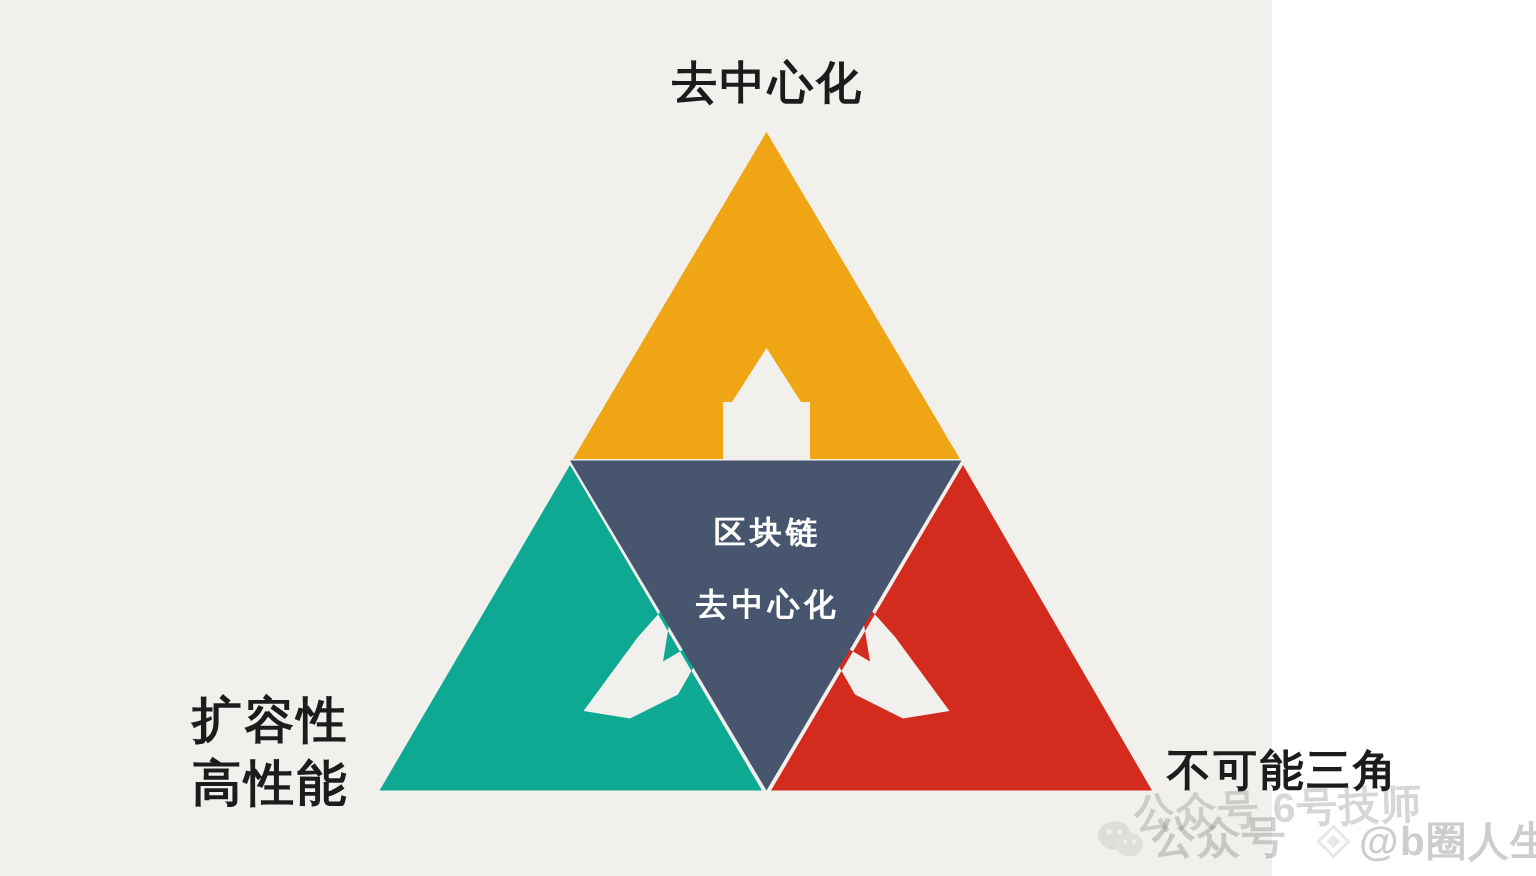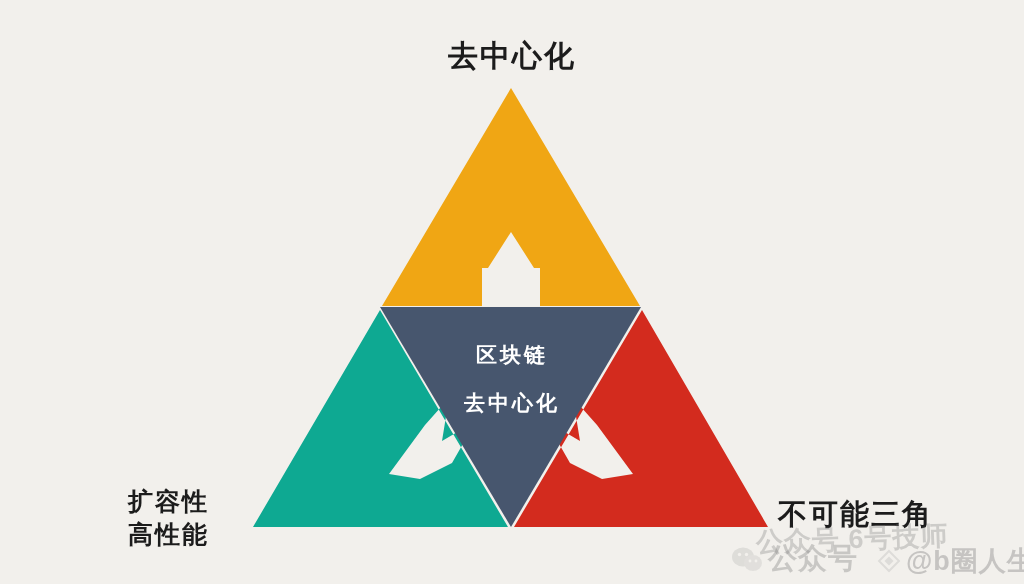--- a/index.html
+++ b/index.html
@@ -7,21 +7,21 @@
     padding: 0;
   }
   body {
     width: 1024px;
     height: 584px;
     overflow: hidden;
     font-family: "Liberation Sans", "DejaVu Sans", sans-serif;
   }
   #stage {
     position: relative;
-    width: 1024px;
+    width: 848px;
     height: 584px;
     background: #f2f0ec;
   }
   #diagram-svg {
     position: absolute;
     left: 0;
     top: 0;
     width: 1024px;
     height: 584px;
   }
@@ -35,22 +35,22 @@
   }
   #label-top {
     top: 38px;
     left: 0;
     width: 1024px;
     text-align: center;
     font-size: 30px;
   }
   #label-left {
     left: 128px;
-    top: 487px;
-    font-size: 25px;
+    top: 461px;
+    font-size: 33px;
     text-align: center;
   }
   #label-left .line2 {
     display: block;
     margin-top: 3px;
     text-align: center;
   }
   #label-right {
     left: 778px;
     top: 497px;

